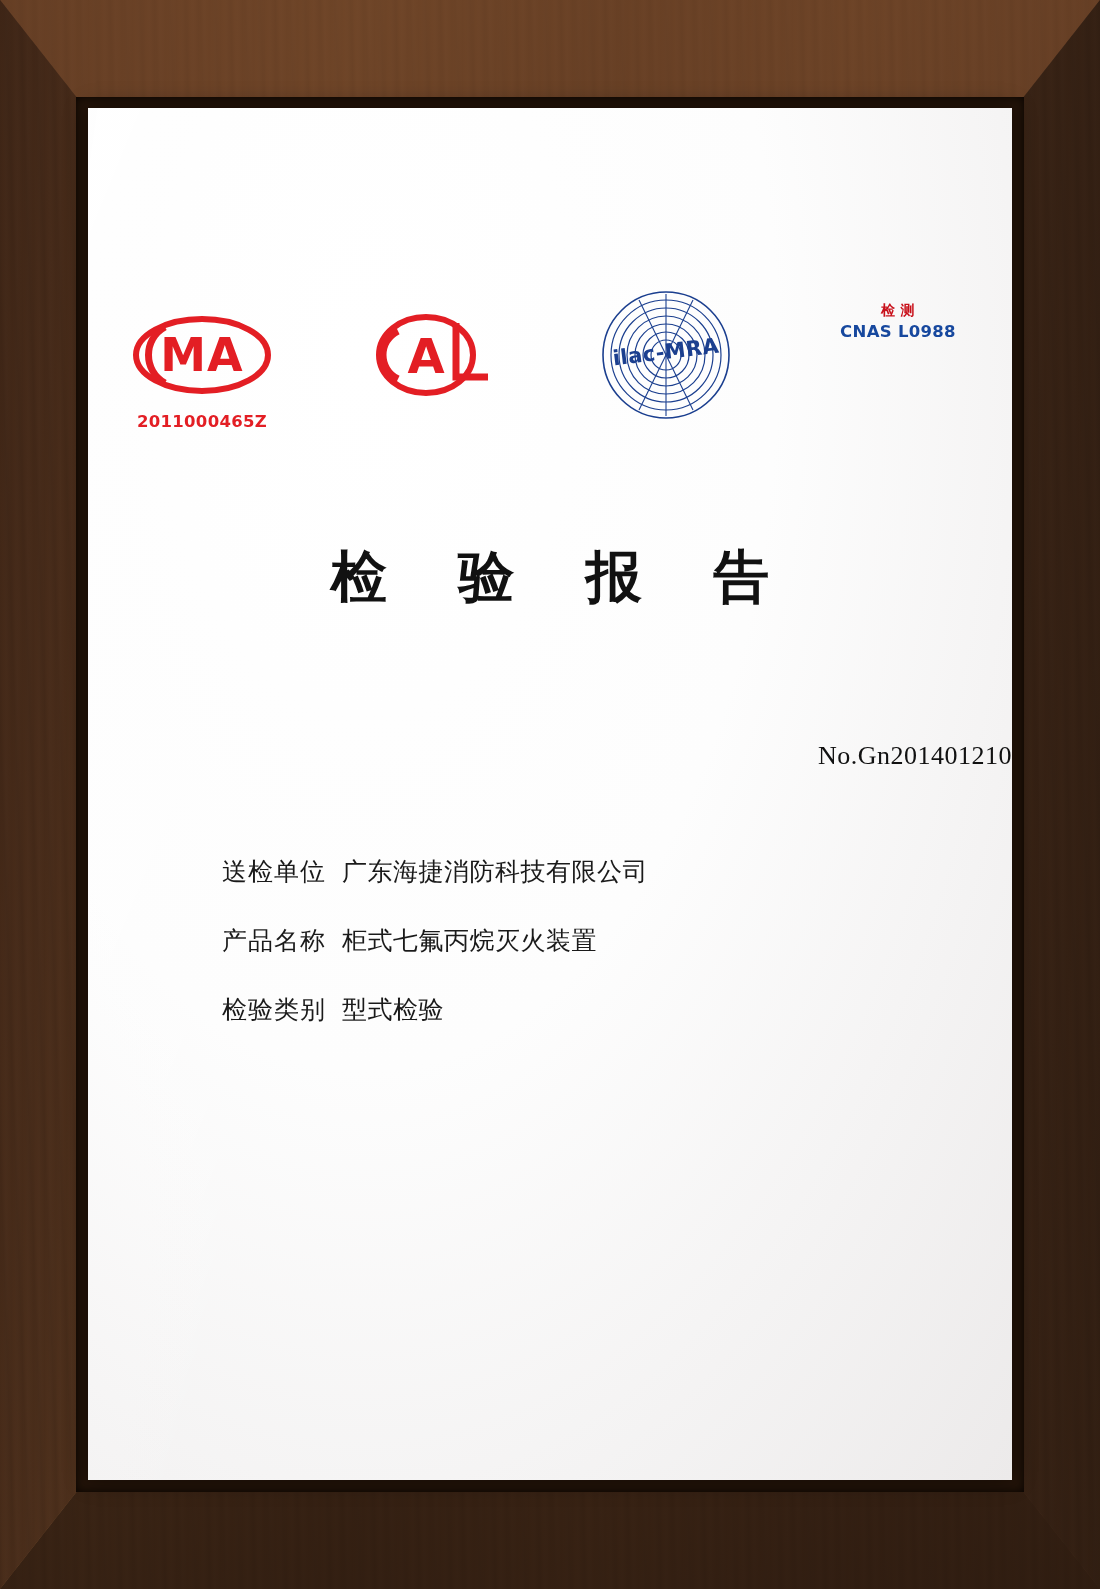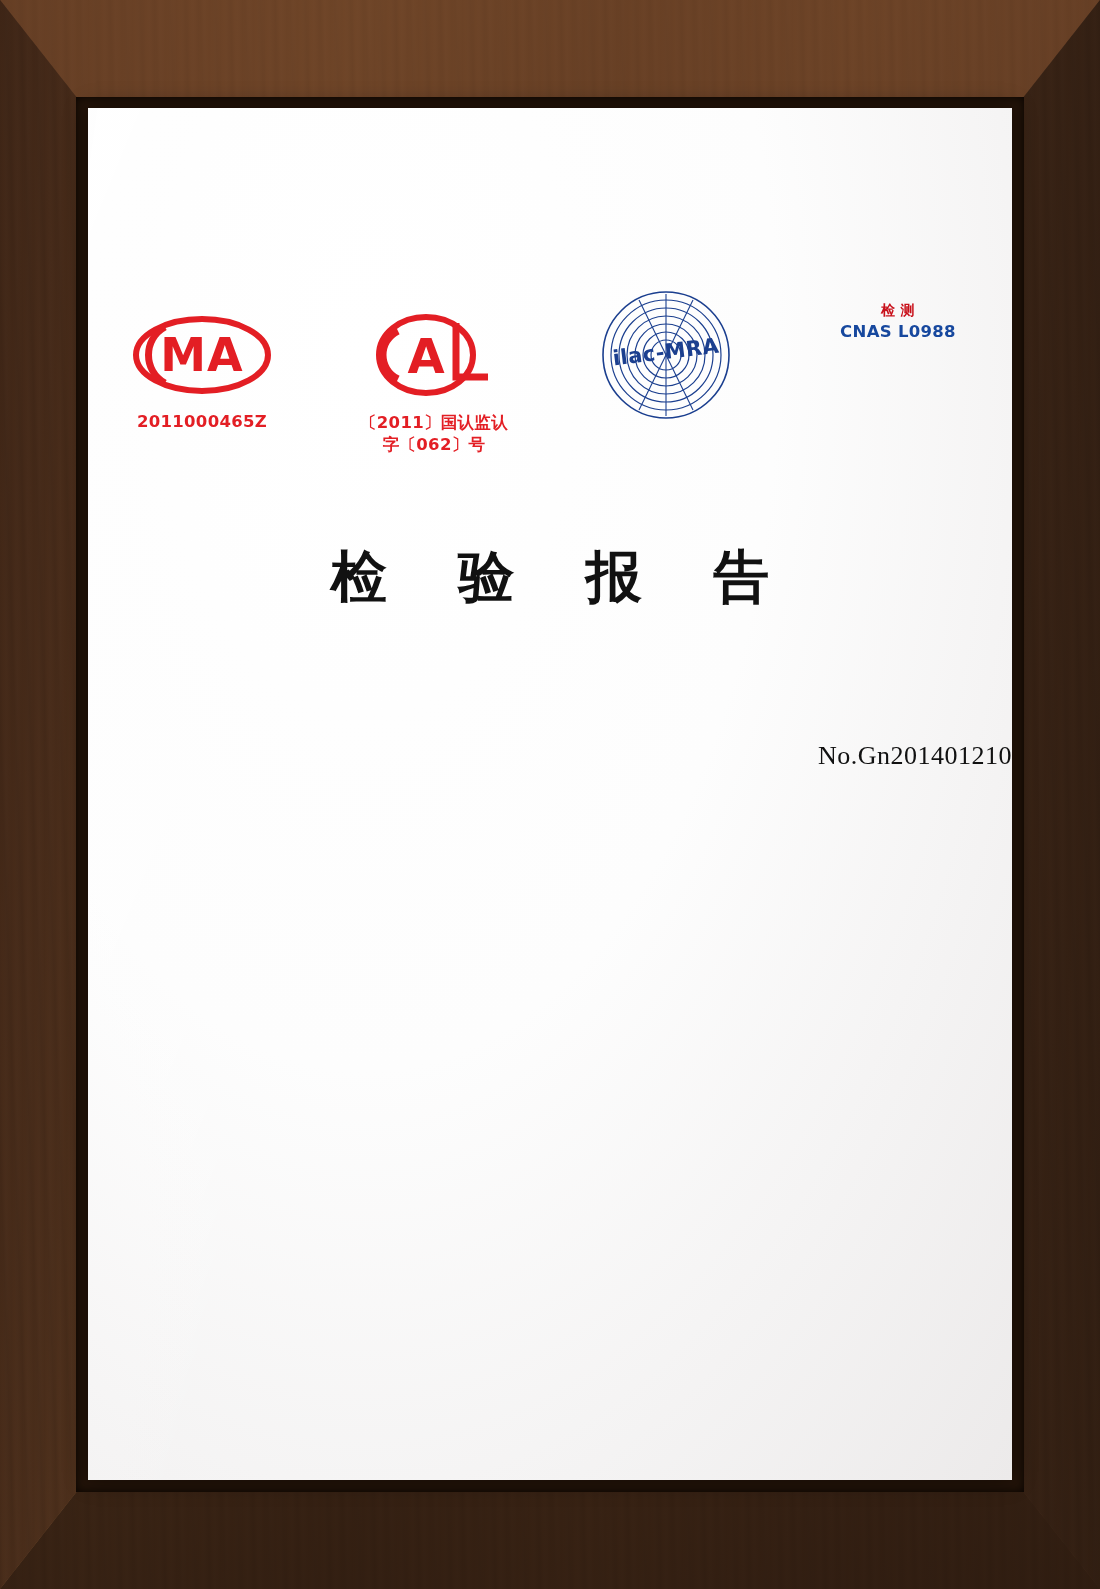--- a/index.html
+++ b/index.html
@@ -234,21 +234,20 @@
 
       <div class="logo-block">
         <div class="logo-art">
           <svg width="140" height="100" viewBox="0 0 140 100" aria-hidden="true">
             <ellipse cx="62" cy="50" rx="47" ry="38" fill="none" stroke="#e31e24" stroke-width="6"></ellipse>
             <text x="62" y="68" text-anchor="middle" font-family="DejaVu Sans, sans-serif" font-size="48" font-weight="bold" fill="#e31e24">A</text>
             <path d="M34 26 C14 36 14 64 34 74" fill="none" stroke="#e31e24" stroke-width="7"></path>
             <path d="M92 18 L92 72 L124 72" fill="none" stroke="#e31e24" stroke-width="7"></path>
           </svg>
         </div>
-        <div class="logo-cap cap-red">〔2011〕国认监认字〔062〕号</div>
       </div>
 
       <div class="logo-block">
         <div class="logo-art">
           <div class="ilac-wrap">
             <svg width="134" height="134" viewBox="0 0 134 134" aria-hidden="true">
               <circle cx="67" cy="67" r="63" fill="none" stroke="#1b3f8f" stroke-width="1.6"></circle>
               <g stroke="#1b3f8f" stroke-width="1.2" fill="none">
                 <path d="M12 67 A55 55 0 0 1 122 67"></path>
                 <path d="M20 67 A47 47 0 0 1 114 67"></path>
@@ -278,15 +277,29 @@
       <div class="logo-block">
         <div class="logo-cap cap-blue-sm">检 测</div>
         <div class="logo-cap cap-blue">CNAS L0988</div>
       </div>
     </div>
 
     <div class="title">检 验 报 告</div>
 
     <div class="report-no">No.Gn201401210</div>
 
+    <div class="fields">
+      <div class="field-row">
+        <span class="field-label">送检单位</span>
+        <span class="field-value">广东海捷消防科技有限公司</span>
+      </div>
+      <div class="field-row">
+        <span class="field-label">产品名称</span>
+        <span class="field-value">柜式七氟丙烷灭火装置</span>
+      </div>
+      <div class="field-row">
+        <span class="field-label">检验类别</span>
+        <span class="field-value">型式检验</span>
+      </div>
+    </div>
 
   </div>
 </div>
 
 </body></html>

